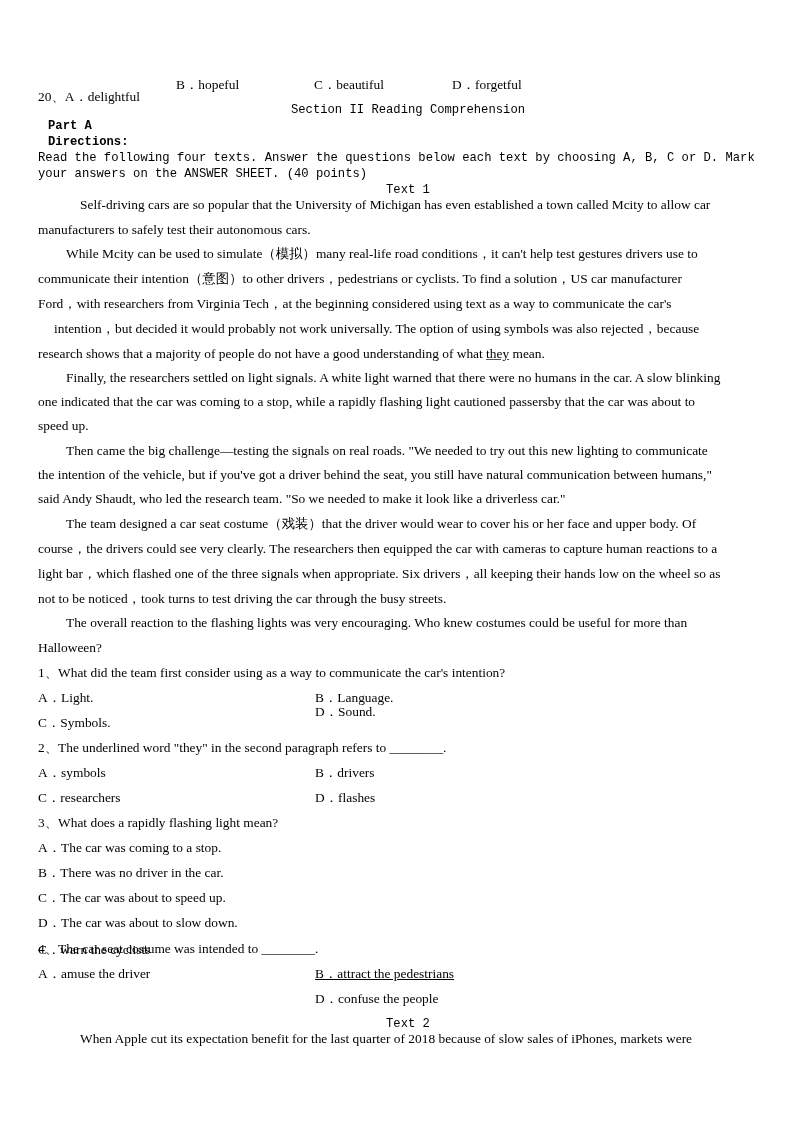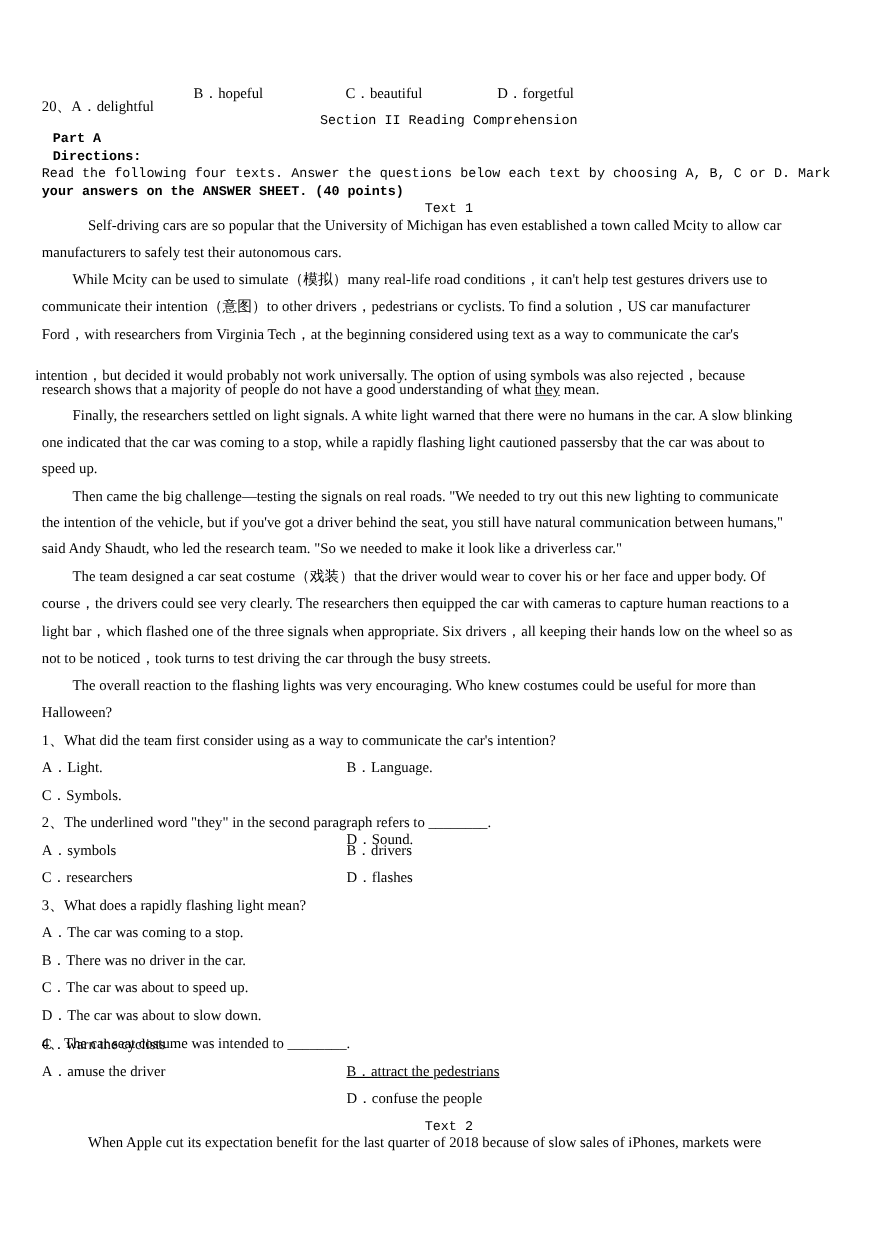--- a/index.html
+++ b/index.html
@@ -22,51 +22,51 @@
     <span>20、</span><span>A．delightful</span>
   </div>
   <div class="opt serif" style="left:176px; top:77px;">B．hopeful</div>
   <div class="opt serif" style="left:314px; top:77px;">C．beautiful</div>
   <div class="opt serif" style="left:452px; top:77px;">D．forgetful</div>
 
   <div class="line mono center" style="top:102px;">Section II Reading Comprehension</div>
   <div class="line mono bold" style="left:38px; top:118px;">Part A</div>
   <div class="line mono bold" style="left:38px; top:134px;">Directions:</div>
   <div class="line mono" style="left:38px; top:150px;">Read the following four texts. Answer the questions below each text by choosing A, B, C or D. Mark</div>
-  <div class="line mono" style="left:38px; top:166px;font-weight:bold;">your answers on the ANSWER SHEET. (40 points)</div>
+  <div class="line mono" style="left:38px; top:166px;">your answers on the ANSWER SHEET. (40 points)</div>
 
   <div class="line mono center" style="top:182px;">Text 1</div>
 
   <div class="line serif" style="left:80px; top:197px;">Self-driving cars are so popular that the University of Michigan has even established a town called Mcity to allow car</div>
   <div class="line serif" style="left:38px; top:222px;">manufacturers to safely test their autonomous cars.</div>
   <div class="line serif" style="left:66px; top:246px;">While Mcity can be used to simulate（模拟）many real-life road conditions，it can't help test gestures drivers use to</div>
   <div class="line serif" style="left:38px; top:271px;">communicate their intention（意图）to other drivers，pedestrians or cyclists. To find a solution，US car manufacturer</div>
   <div class="line serif" style="left:38px; top:296px;">Ford，with researchers from Virginia Tech，at the beginning considered using text as a way to communicate the car's</div>
-  <div class="line serif" style="left:32px; top:321px;margin-top:12px;">intention，but decided it would probably not work universally. The option of using symbols was also rejected，because</div>
+  <div class="line serif" style="left:54px; top:321px;">intention，but decided it would probably not work universally. The option of using symbols was also rejected，because</div>
   <div class="line serif" style="left:38px; top:346px;">
     <span>research shows that a majority of people do not have a good understanding of what </span><span class="u">they</span><span> mean.</span>
   </div>
   <div class="line serif" style="left:66px; top:370px;">Finally, the researchers settled on light signals. A white light warned that there were no humans in the car. A slow blinking</div>
   <div class="line serif" style="left:38px; top:394px;">one indicated that the car was coming to a stop, while a rapidly flashing light cautioned passersby that the car was about to</div>
   <div class="line serif" style="left:38px; top:418px;">speed up.</div>
   <div class="line serif" style="left:66px; top:443px;">Then came the big challenge—testing the signals on real roads. "We needed to try out this new lighting to communicate</div>
   <div class="line serif" style="left:38px; top:467px;">the intention of the vehicle, but if you've got a driver behind the seat, you still have natural communication between humans,"</div>
   <div class="line serif" style="left:38px; top:491px;">said Andy Shaudt, who led the research team. "So we needed to make it look like a driverless car."</div>
   <div class="line serif" style="left:66px; top:516px;">The team designed a car seat costume（戏装）that the driver would wear to cover his or her face and upper body. Of</div>
   <div class="line serif" style="left:38px; top:541px;">course，the drivers could see very clearly. The researchers then equipped the car with cameras to capture human reactions to a</div>
   <div class="line serif" style="left:38px; top:566px;">light bar，which flashed one of the three signals when appropriate. Six drivers，all keeping their hands low on the wheel so as</div>
   <div class="line serif" style="left:38px; top:591px;">not to be noticed，took turns to test driving the car through the busy streets.</div>
   <div class="line serif" style="left:66px; top:615px;">The overall reaction to the flashing lights was very encouraging. Who knew costumes could be useful for more than</div>
   <div class="line serif" style="left:38px; top:640px;">Halloween?</div>
 
   <div class="line serif" style="left:38px; top:665px;">1、What did the team first consider using as a way to communicate the car's intention?</div>
   <div class="opt serif" style="left:38px; top:690px;">A．Light.</div>
   <div class="opt serif" style="left:315px; top:690px;">B．Language.</div>
   <div class="opt serif" style="left:38px; top:715px;">C．Symbols.</div>
-  <div class="opt serif" style="left:315px; top:755px;">D．Sound.</div>
+  <div class="opt serif" style="left:315px; top:704px;">D．Sound.</div>
 
   <div class="line serif" style="left:38px; top:740px;">2、The underlined word "they" in the second paragraph refers to ________.</div>
   <div class="opt serif" style="left:38px; top:765px;">A．symbols</div>
   <div class="opt serif" style="left:315px; top:765px;">B．drivers</div>
   <div class="opt serif" style="left:38px; top:790px;">C．researchers</div>
   <div class="opt serif" style="left:315px; top:790px;">D．flashes</div>
 
   <div class="line serif" style="left:38px; top:815px;">3、What does a rapidly flashing light mean?</div>
   <div class="opt serif" style="left:38px; top:840px;">A．The car was coming to a stop.</div>
   <div class="opt serif" style="left:38px; top:865px;">B．There was no driver in the car.</div>

